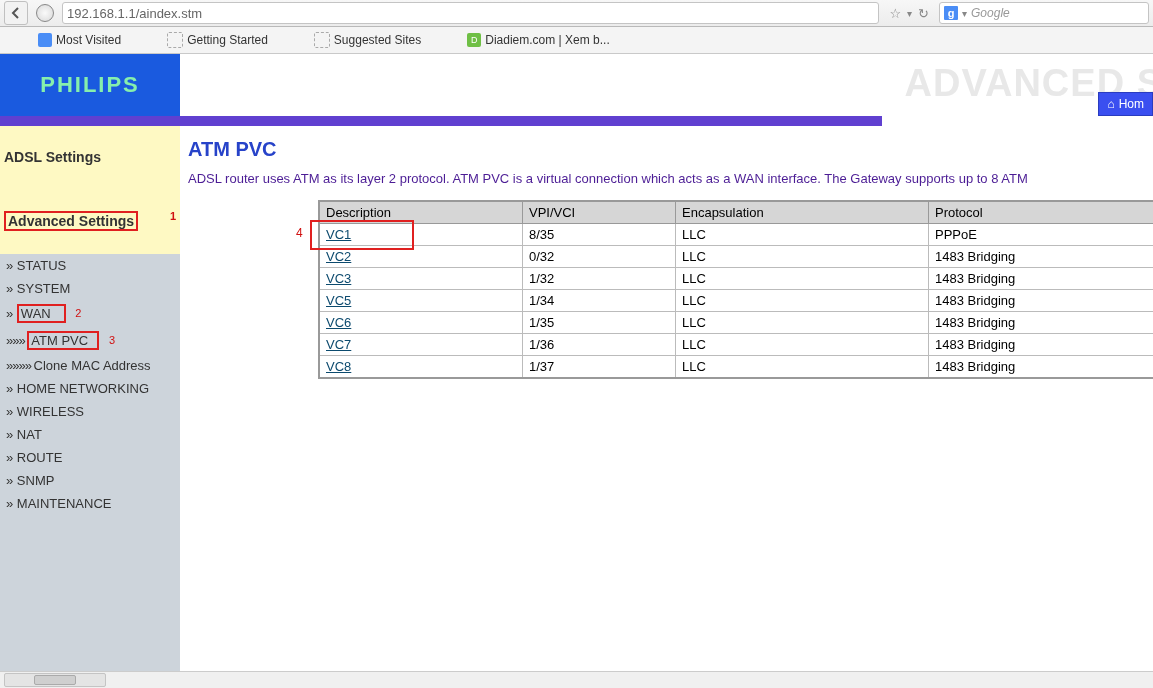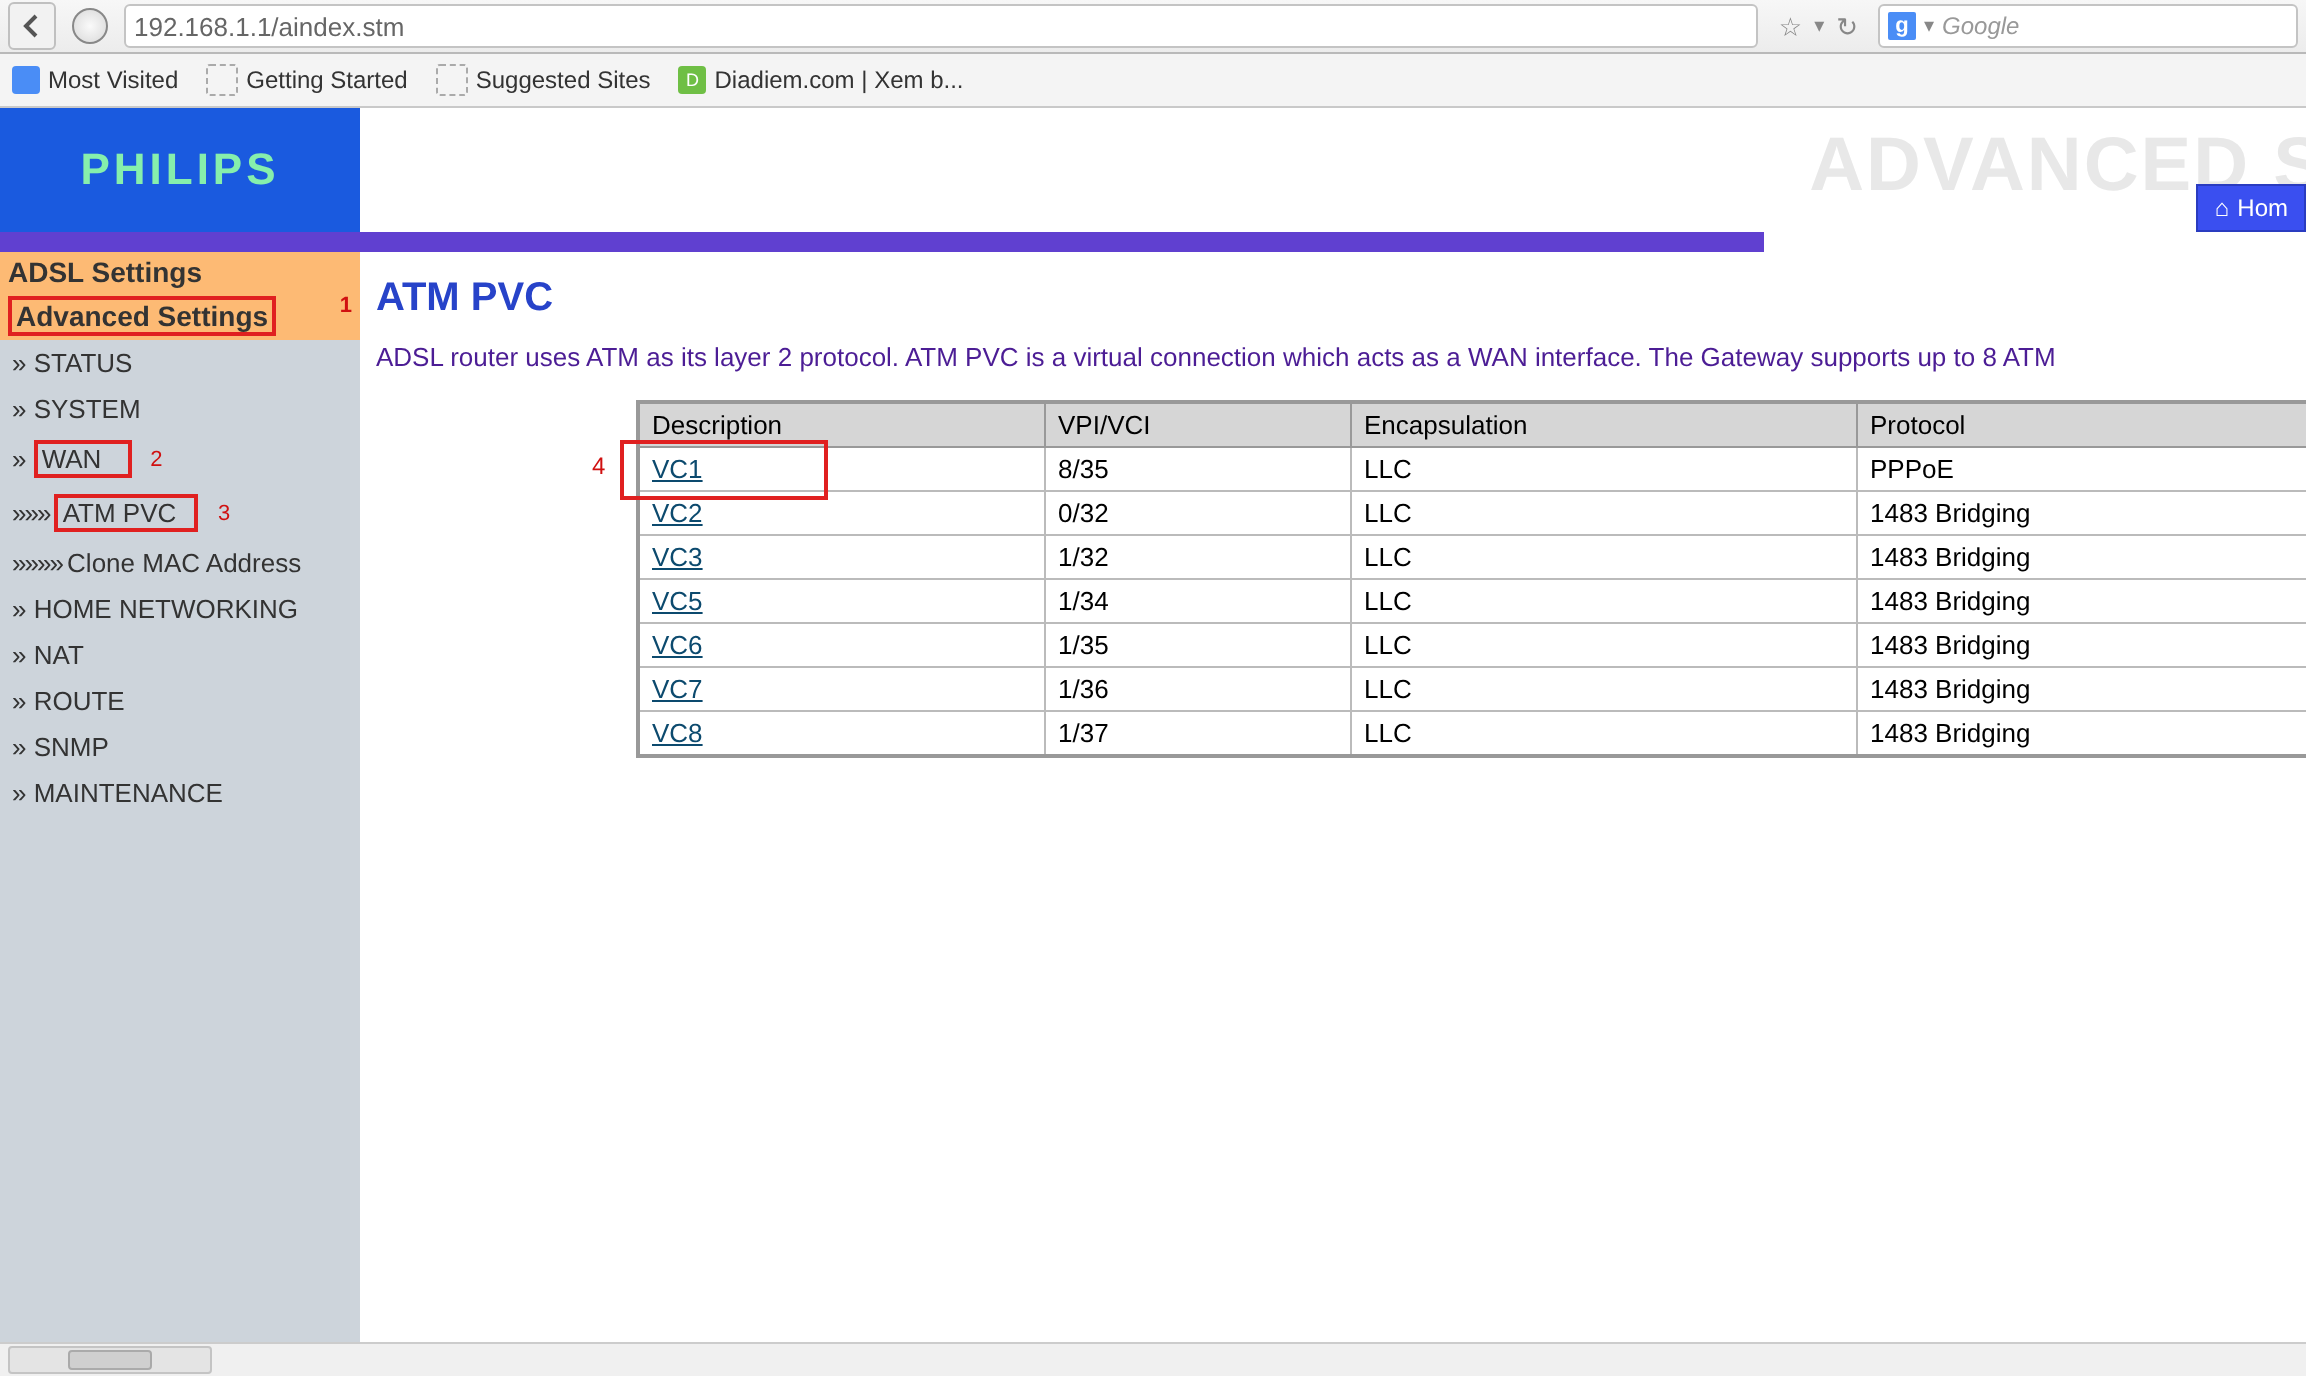--- a/index.html
+++ b/index.html
@@ -91,21 +91,21 @@
     height: 26px;
     background: #f4f4f4;
     border-bottom: 1px solid #c9c9c9;
     display: flex;
     align-items: center;
     padding: 0 6px;
     gap: 14px;
     font-size: 12px;
     color: #333;
   }
-  .bm-item { display: flex; align-items: center; gap: 4px; cursor:pointer; }
+  .bm-item { display: flex; align-items: center; gap: 4px; cursor:pointer;margin-left:32px; }
   .bm-icon-sq {
     width: 14px; height: 14px;
     border: 1px dashed #aaa;
     border-radius: 2px;
   }
   .bm-icon-green {
     width: 14px; height: 14px;
     background: #6fbf45;
     border-radius: 2px;
     color:#fff; font-size:9px; display:flex; align-items:center; justify-content:center;
@@ -171,25 +171,25 @@
   .page-body {
     display: flex;
     height: 560px;
   }
   .sidebar {
     width: 180px;
     background: #cdd4db;
     font-size: 13px;
   }
   .sb-heading {
-    padding: 2px 4px;
+    padding: 23px 4px;
     font-weight: bold;
     color: #333;
     font-size: 14px;
-    background:#fdba74;
+    background:#fef9c3;
   }
   .sb-item {
     padding: 4px 6px;
     color: #333;
     cursor: pointer;
   }
   .sb-item.lvl1::before { content: "» "; }
   .sb-item.lvl2::before { content: "»»» "; letter-spacing:-1px;}
   .sb-item.lvl3::before { content: "»»»» "; letter-spacing:-1px;}
   .highlight-box {
@@ -341,20 +341,21 @@
     <div class="sb-item lvl1">
       <span class="highlight-box"><span>WAN</span>&nbsp;&nbsp;&nbsp;</span>
       <span class="annot">2</span>
     </div>
     <div class="sb-item lvl2">
       <span class="highlight-box"><span>ATM PVC</span>&nbsp;&nbsp;</span>
       <span class="annot">3</span>
     </div>
     <div class="sb-item lvl3"><span>Clone MAC Address</span></div>
     <div class="sb-item lvl1"><span>HOME NETWORKING</span></div>
+    <div class="sb-item lvl1"><span>WIRELESS</span></div>
     <div class="sb-item lvl1"><span>NAT</span></div>
     <div class="sb-item lvl1"><span>ROUTE</span></div>
     <div class="sb-item lvl1"><span>SNMP</span></div>
     <div class="sb-item lvl1"><span>MAINTENANCE</span></div>
   </div>
 
   <div class="content">
     <div class="page-title">ATM PVC</div>
     <div class="page-desc">ADSL router uses ATM as its layer 2 protocol. ATM PVC is a virtual connection which acts as a WAN interface. The Gateway supports up to 8 ATM</div>
 

